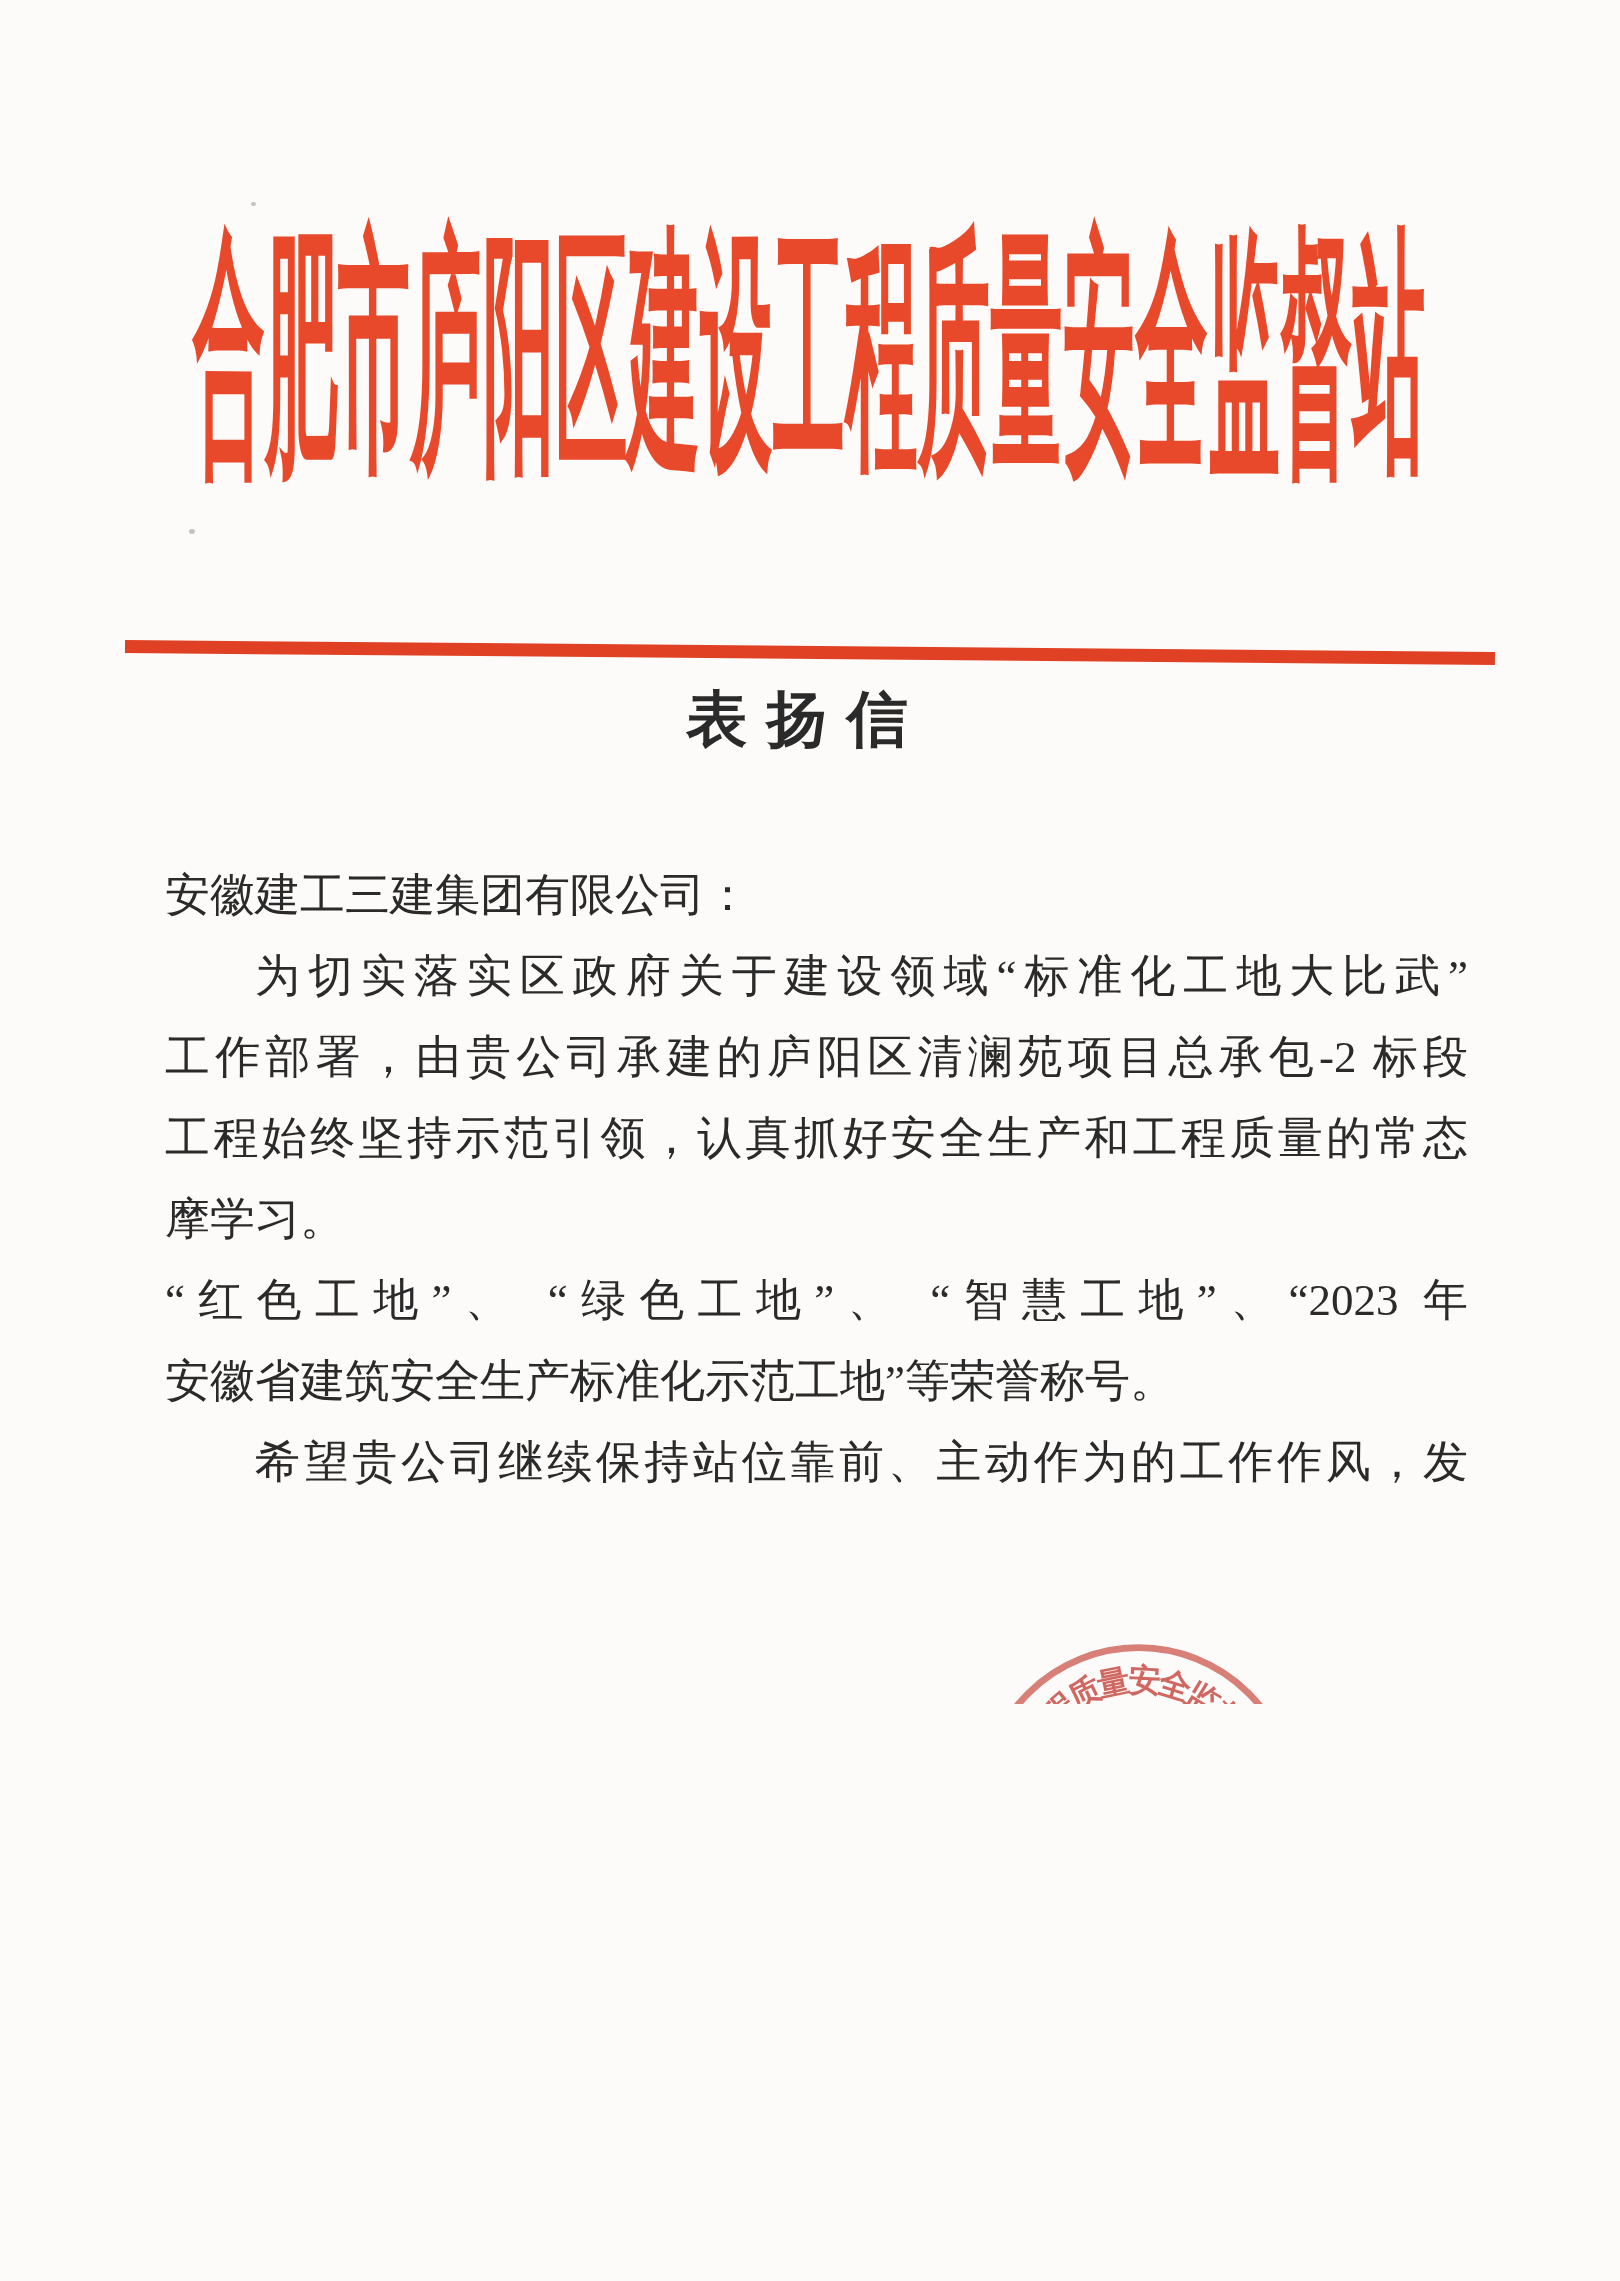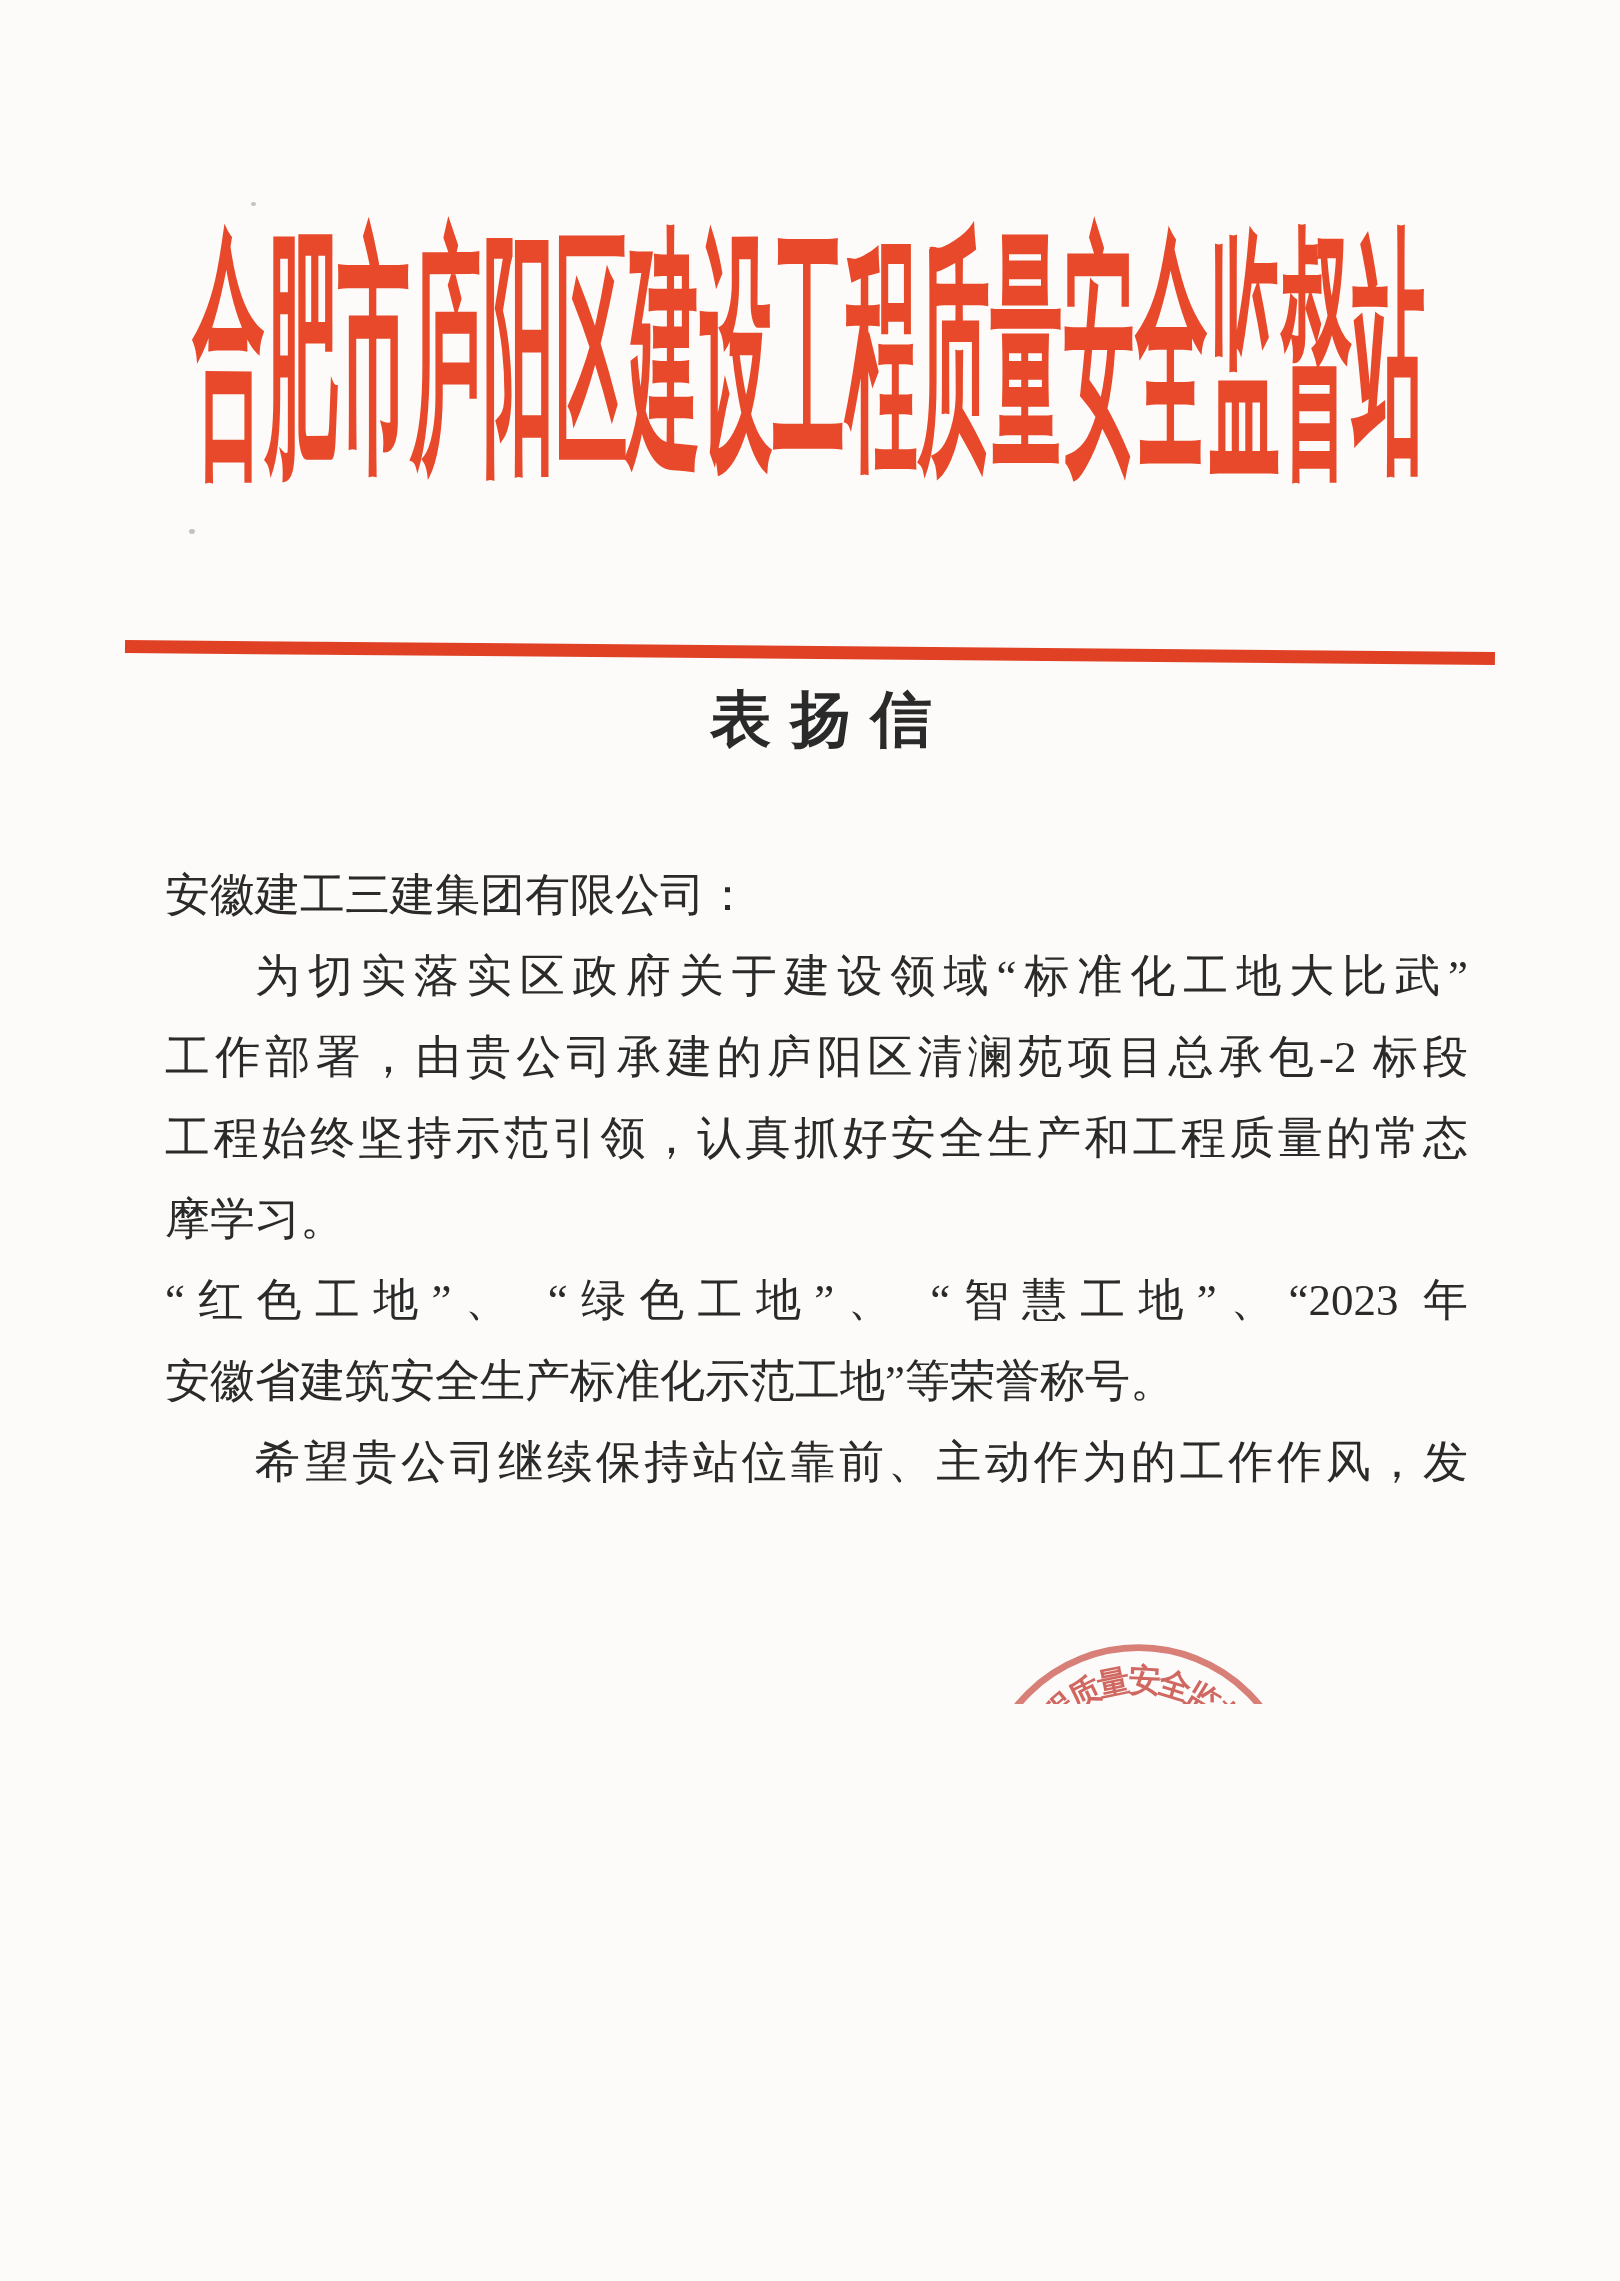--- a/index.html
+++ b/index.html
@@ -38,21 +38,20 @@
   }
   .title {
     position: absolute;
     left: 0; top: 685px;
     width: 1596px;
     text-align: center;
     font-size: 61px; line-height: 69px;
     font-weight: 600;
     letter-spacing: 2px;
     color: var(--body-text, #2a2a2a);
-    padding-left: 24px;
   }
   .letter-body {
     position: absolute;
     left: 149px; top: 855px;
     width: 1319px;
     font-size: 45px;
     color: var(--body-text, #2a2a2a);
   }
   .body-line {
     height: 81px; line-height: 81px;

